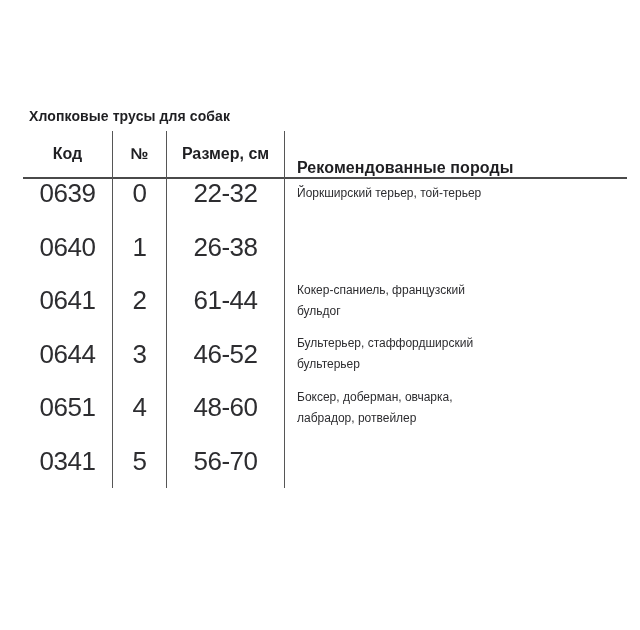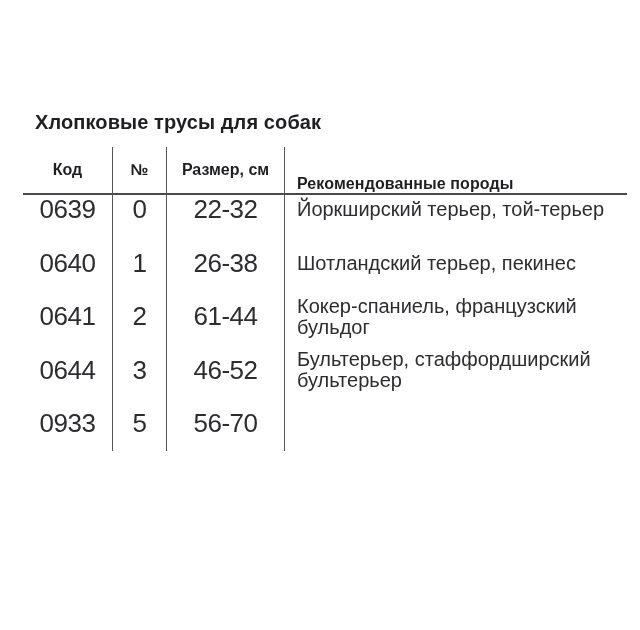--- a/index.html
+++ b/index.html
@@ -12,31 +12,31 @@
     height: 630px;
     position: relative;
     font-family: "Liberation Sans", "DejaVu Sans", sans-serif;
     color: #2d2d30;
     overflow: hidden;
   }
   .page-title {
     position: absolute;
     left: 25px;
     top: 101px;
-    margin: 10px;
-    font-size: 20px;
+    margin: 4px;
+    font-size: 14px;
     line-height: 22px;
     font-weight: 700;
     color: #1f1f22;
     letter-spacing: 0.1px;
   }
   .size-table {
     position: absolute;
     left: 23px;
-    top: 147px;
+    top: 131px;
     width: 604px;
   }
   .trow {
     display: grid;
     grid-template-columns: 90px 54px 118px 1fr;
   }
   .thead {
     height: 36px;
   }
   .tbody-row {
@@ -67,21 +67,21 @@
     letter-spacing: 0.1px;
     margin-top: 28px;
   }
   .tbody-row .col-code, .tbody-row .col-num, .tbody-row .col-size {
     font-size: 26px;
     font-weight: 400;
     color: #2d2d30;
     letter-spacing: -0.5px;
   }
   .tbody-row .col-breeds {
-    font-size: 20px;
+    font-size: 12px;
     line-height: 21px;
     color: #2d2d30;
     flex-direction: column;
     align-items: flex-start;
     justify-content: center;
   }
   .breeds-line {
     display: block;
     white-space: nowrap;
   }
@@ -110,24 +110,20 @@
     <div class="cell col-breeds">
       <span class="breeds-line">Йоркширский терьер, той-терьер</span>
 
     </div>
   </div>
 
   <div class="trow tbody-row">
     <div class="cell col-code">0640</div>
     <div class="cell col-num">1</div>
     <div class="cell col-size">26-38</div>
-    <div class="cell col-breeds">
-      <span class="breeds-line">Шотландский терьер, пекинес</span>
-
-    </div>
   </div>
 
   <div class="trow tbody-row">
     <div class="cell col-code">0641</div>
     <div class="cell col-num">2</div>
     <div class="cell col-size">61-44</div>
     <div class="cell col-breeds">
       <span class="breeds-line">Кокер-спаниель, французский</span>
       <span class="breeds-line">бульдог</span>
     </div>
@@ -136,20 +132,29 @@
   <div class="trow tbody-row">
     <div class="cell col-code">0644</div>
     <div class="cell col-num">3</div>
     <div class="cell col-size">46-52</div>
     <div class="cell col-breeds">
       <span class="breeds-line">Бультерьер, стаффордширский</span>
       <span class="breeds-line">бультерьер</span>
     </div>
   </div>
 
+  <div class="trow tbody-row">
+    <div class="cell col-code">0651</div>
+    <div class="cell col-num">4</div>
+    <div class="cell col-size">48-60</div>
+    <div class="cell col-breeds">
+      <span class="breeds-line">Боксер, доберман, овчарка,</span>
+      <span class="breeds-line">лабрадор, ротвейлер</span>
+    </div>
+  </div>
 
   <div class="trow tbody-row">
-    <div class="cell col-code">0933</div>
+    <div class="cell col-code">0341</div>
     <div class="cell col-num">5</div>
     <div class="cell col-size">56-70</div>
   </div>
 
 </div>
 
 </body></html>

